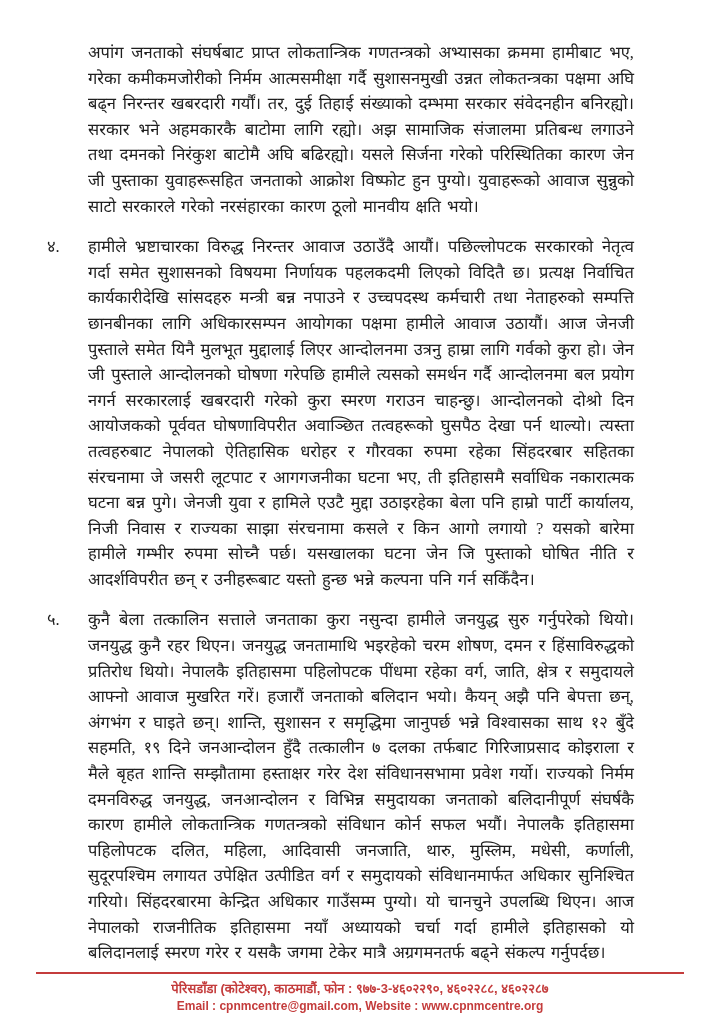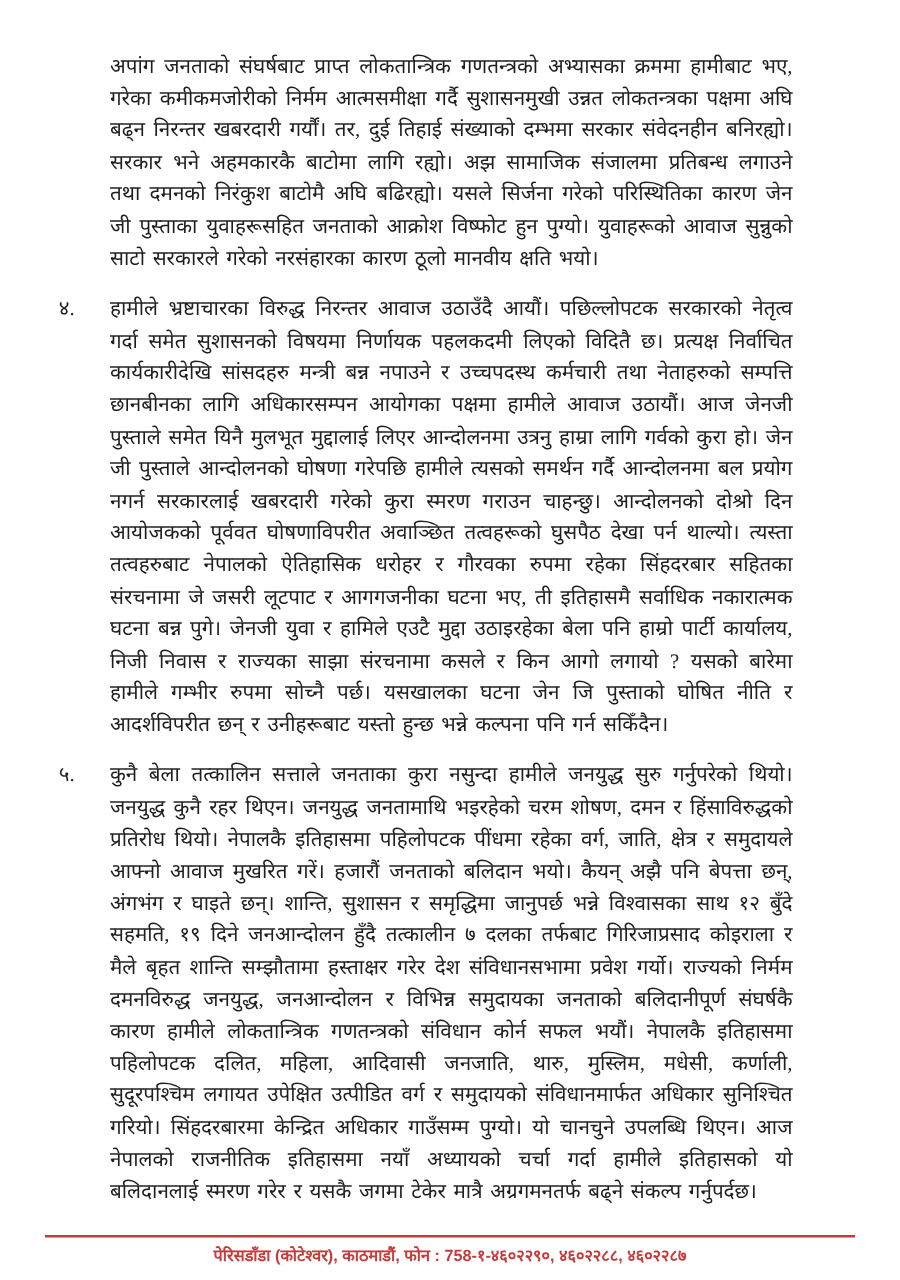--- a/index.html
+++ b/index.html
@@ -82,16 +82,17 @@
 
     <div class="para">
       <div class="num">५.</div>
       <div class="text">कुनै बेला तत्कालिन सत्ताले जनताका कुरा नसुन्दा हामीले जनयुद्ध सुरु गर्नुपरेको थियो। जनयुद्ध कुनै रहर थिएन। जनयुद्ध जनतामाथि भइरहेको चरम शोषण, दमन र हिंसाविरुद्धको प्रतिरोध थियो। नेपालकै इतिहासमा पहिलोपटक पींधमा रहेका वर्ग, जाति, क्षेत्र र समुदायले आफ्नो आवाज मुखरित गरें। हजारौं जनताको बलिदान भयो। कैयन् अझै पनि बेपत्ता छन्, अंगभंग र घाइते छन्। शान्ति, सुशासन र समृद्धिमा जानुपर्छ भन्ने विश्वासका साथ १२ बुँदे सहमति, १९ दिने जनआन्दोलन हुँदै तत्कालीन ७ दलका तर्फबाट गिरिजाप्रसाद कोइराला र मैले बृहत शान्ति सम्झौतामा हस्ताक्षर गरेर देश संविधानसभामा प्रवेश गर्यो। राज्यको निर्मम दमनविरुद्ध जनयुद्ध, जनआन्दोलन र विभिन्न समुदायका जनताको बलिदानीपूर्ण संघर्षकै कारण हामीले लोकतान्त्रिक गणतन्त्रको संविधान कोर्न सफल भयौं। नेपालकै इतिहासमा पहिलोपटक दलित, महिला, आदिवासी जनजाति, थारु, मुस्लिम, मधेसी, कर्णाली, सुदूरपश्चिम लगायत उपेक्षित उत्पीडित वर्ग र समुदायको संविधानमार्फत अधिकार सुनिश्चित गरियो। सिंहदरबारमा केन्द्रित अधिकार गाउँसम्म पुग्यो। यो चानचुने उपलब्धि थिएन। आज नेपालको राजनीतिक इतिहासमा नयाँ अध्यायको चर्चा गर्दा हामीले इतिहासको यो बलिदानलाई स्मरण गरेर र यसकै जगमा टेकेर मात्रै अग्रगमनतर्फ बढ्ने संकल्प गर्नुपर्दछ।</div>
     </div>
 
   </div>
 
   <div class="footer" style="color: rgb(196, 60, 60);">
     <div class="footer-rule" style="background: rgb(196, 60, 60);"></div>
-    <div class="footer-address">पेरिसडाँडा (कोटेश्वर), काठमाडौं, फोन : 758-१-४६०२२९०, ४६०२२८८, ४६०२२८७</div>
+    <div class="footer-address">पेरिसडाँडा (कोटेश्वर), काठमाडौं, फोन : ९७७-3-४६०२२९०, ४६०२२८८, ४६०२२८७</div>
+    <div class="footer-contact">Email : cpnmcentre@gmail.com, Website : www.cpnmcentre.org</div>
   </div>
 
 </div>
 
 </body></html>

